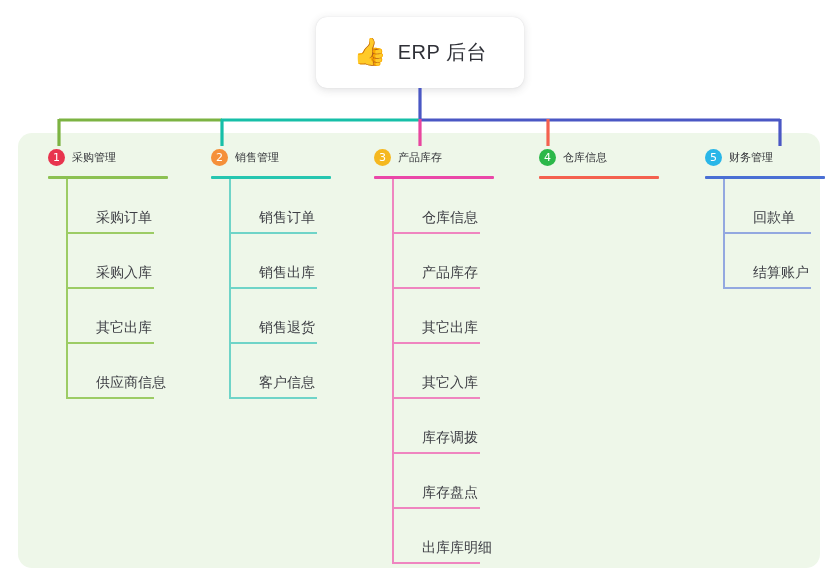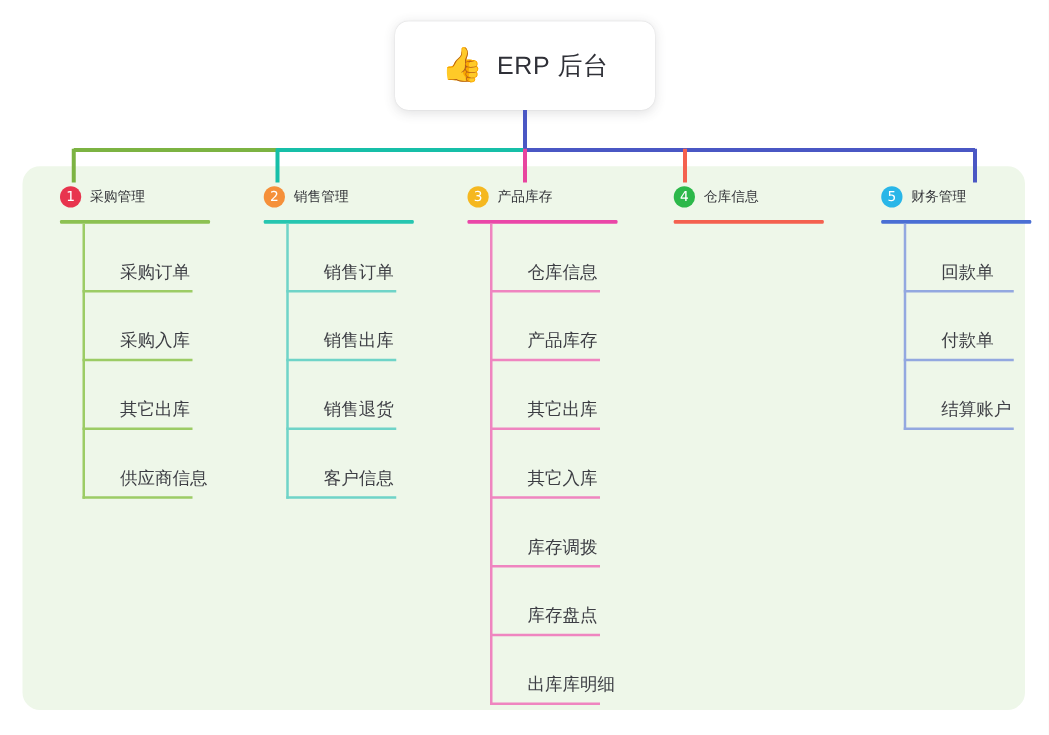--- a/index.html
+++ b/index.html
@@ -278,23 +278,19 @@
       <span class="col-title">财务管理</span>
     </div>
     <div class="col-rule" style="width: 120px; background: rgb(74, 111, 212);"></div>
     <div class="leaf-list">
       <div class="spine" style="background: rgb(147, 168, 224);"></div>
       <div class="leaf">
         <span class="leaf-text">回款单</span>
         <span class="leaf-rule" style="background: rgb(147, 168, 224);"></span>
       </div>
       <div class="leaf">
-        <span class="leaf-text">付款单</span>
-        <span class="leaf-rule" style="background: rgb(147, 168, 224);"></span>
-      </div>
-      <div class="leaf">
         <span class="leaf-text">结算账户</span>
         <span class="leaf-rule" style="background: rgb(147, 168, 224);"></span>
       </div>
     </div>
   </div>
 
 </div>
 
 </body></html>

